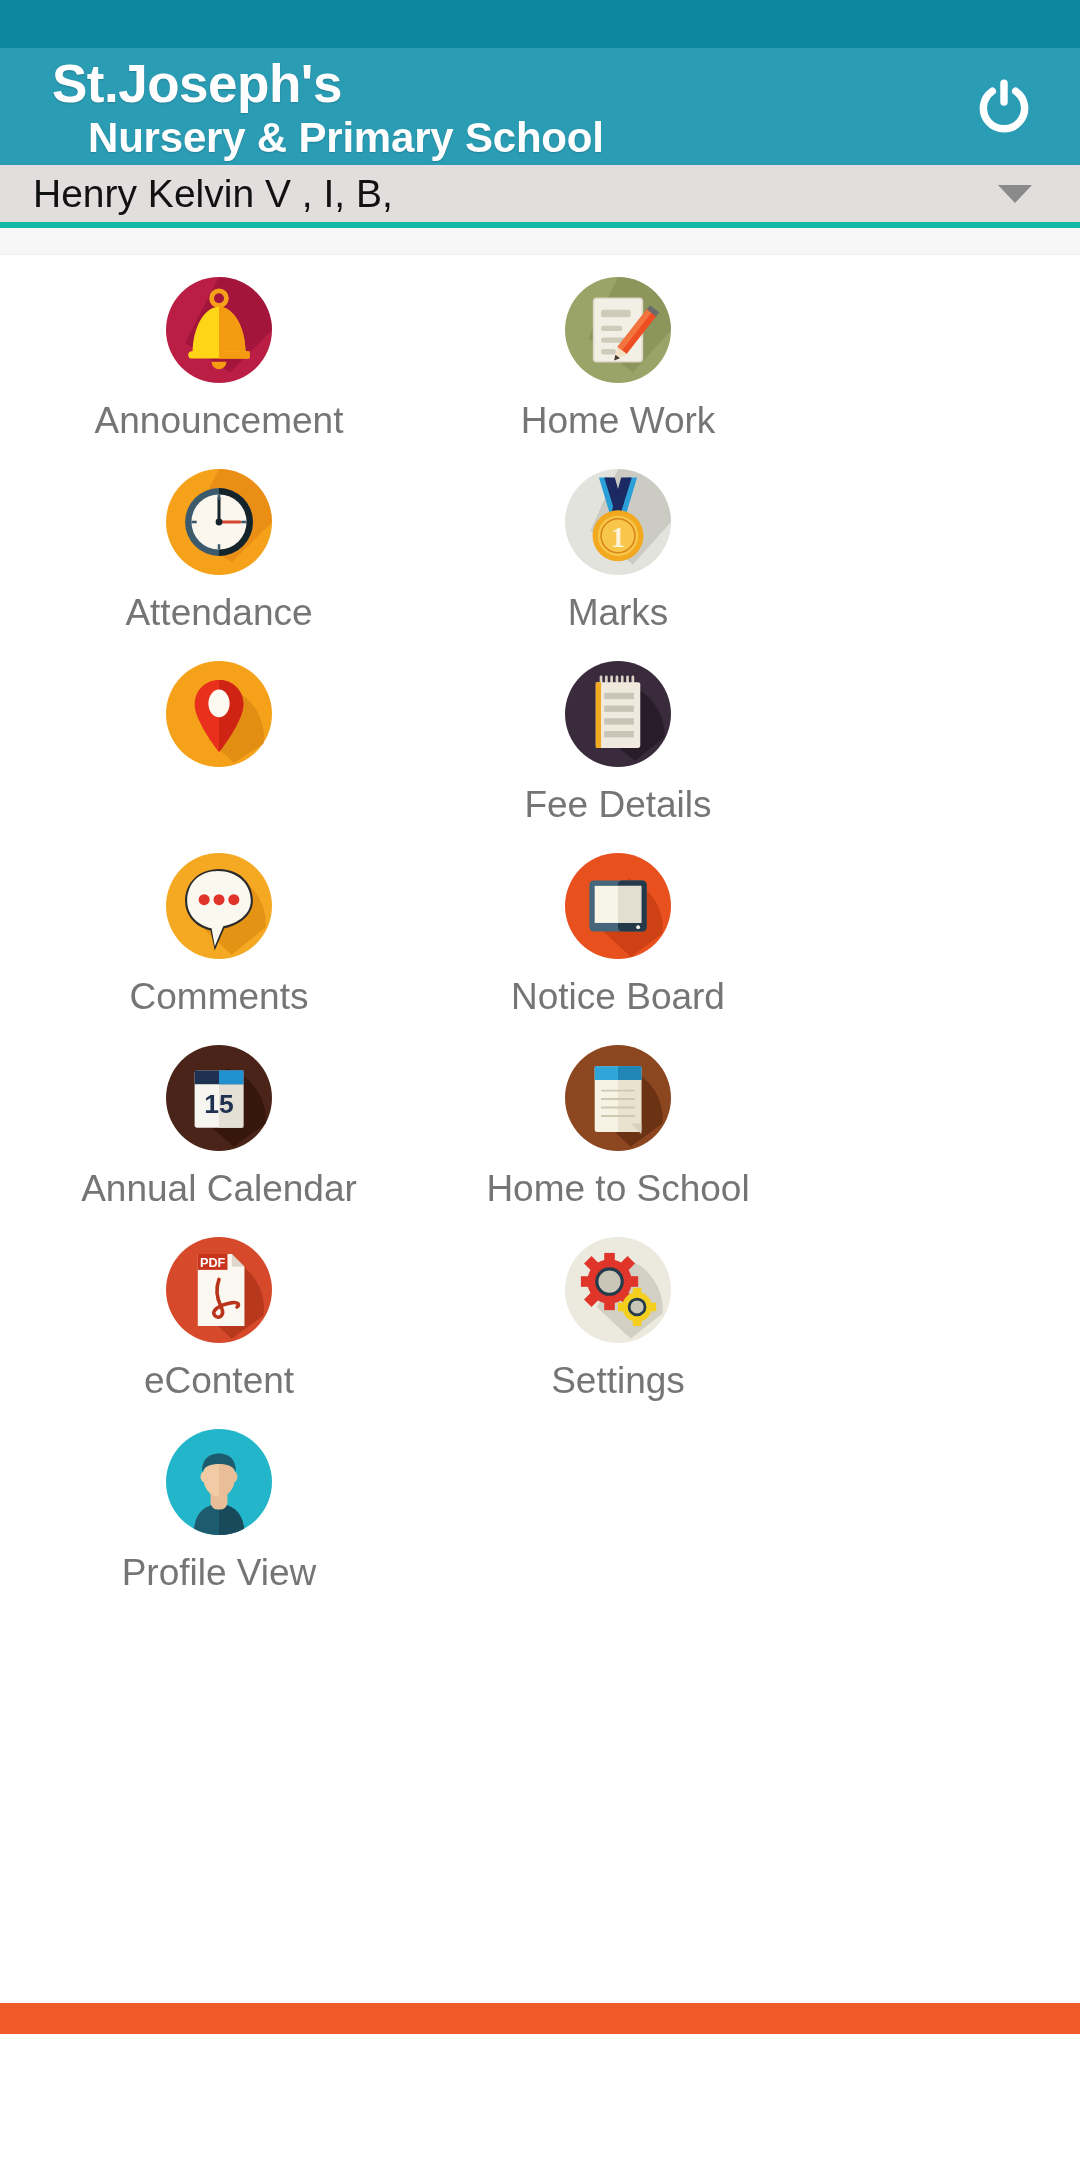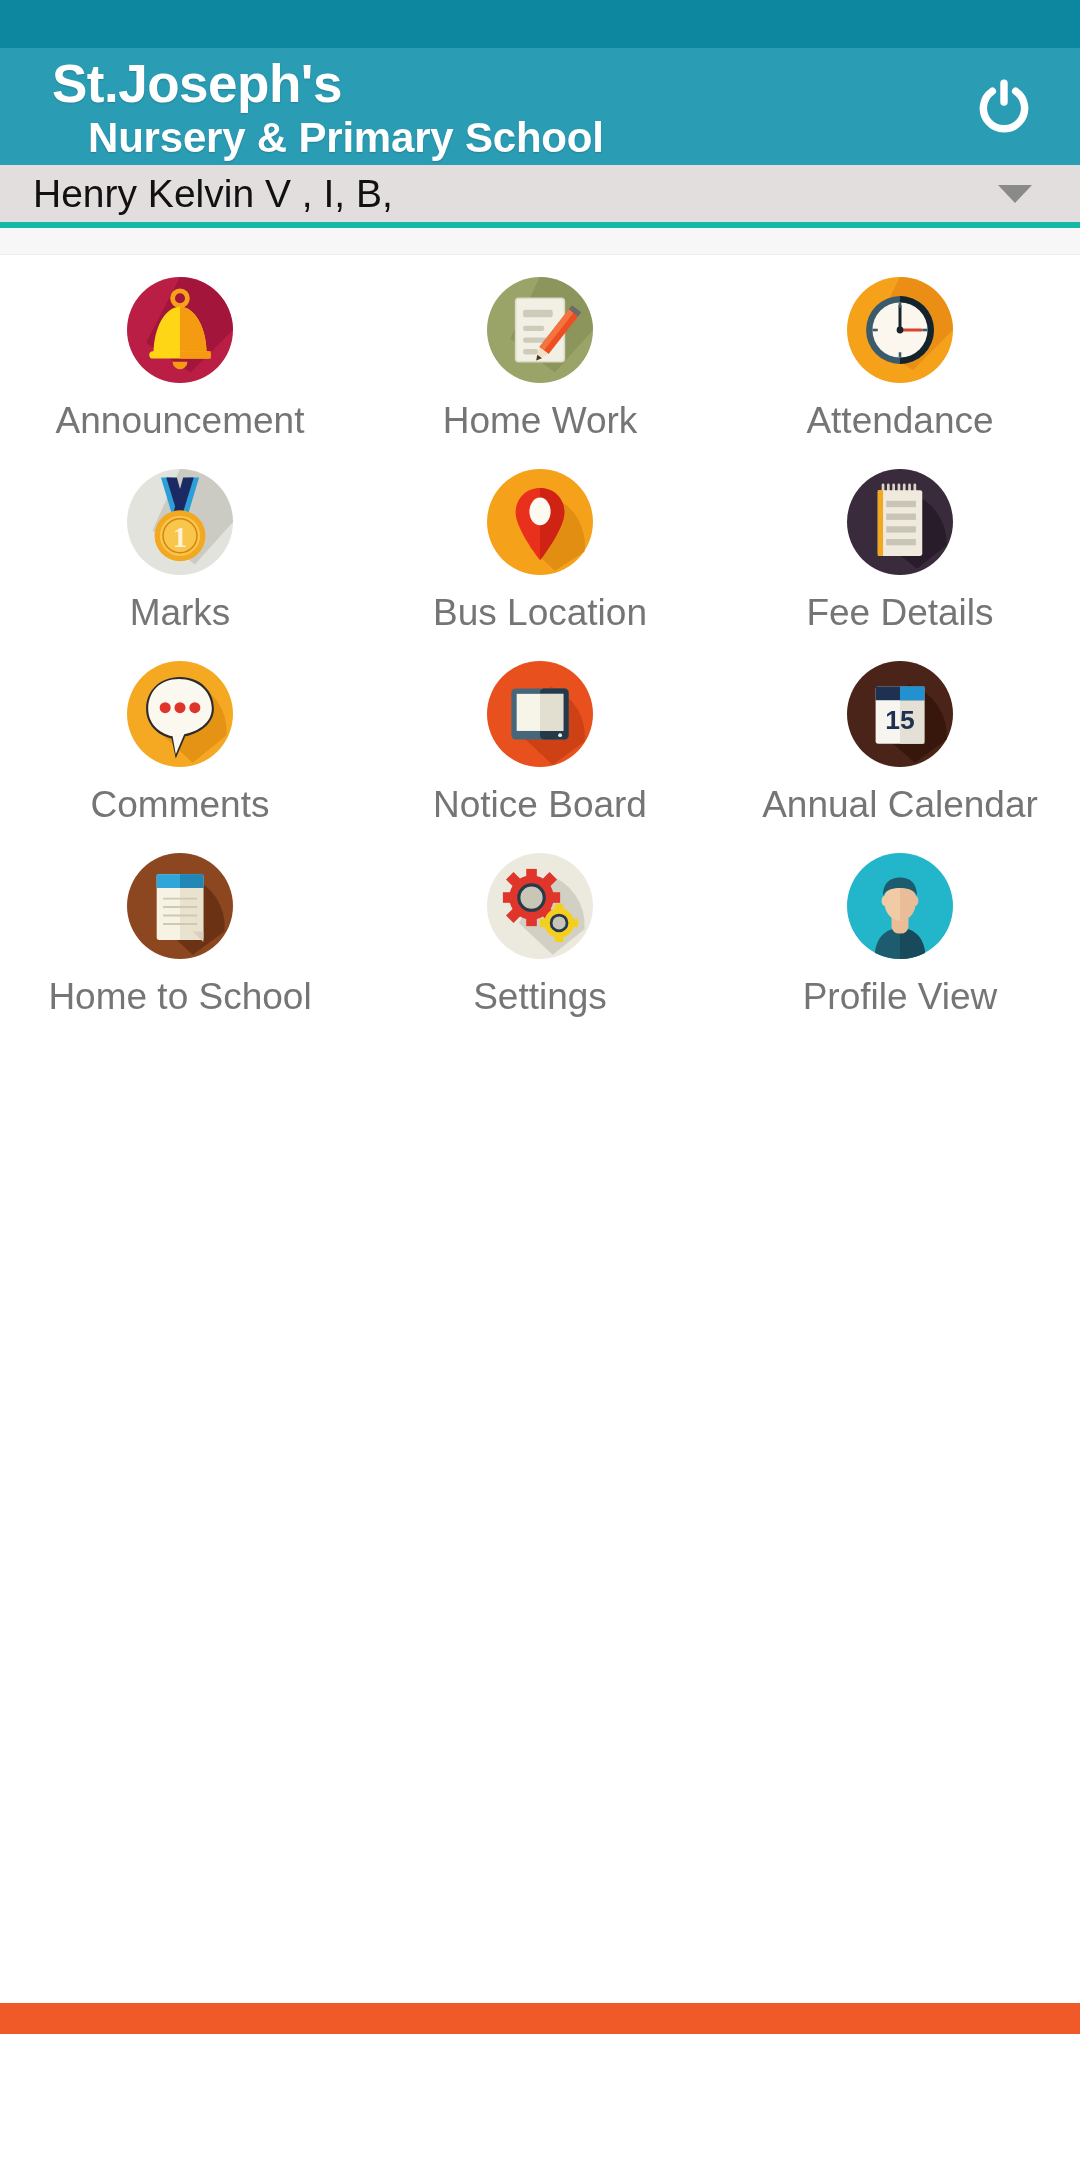--- a/index.html
+++ b/index.html
@@ -64,21 +64,21 @@
   }
 
   
   .grid {
     position:absolute; left:0; top:258px; width:1080px;
     display:flex; flex-wrap:wrap;
   }
   .cell {
     width:360px; height:192px;
     display:flex; flex-direction:column; align-items:center;
-    cursor:pointer; padding-top:19px;
+    cursor:pointer; padding-top:19px;margin-left:39px;
   }
   .icon-wrap {
     width:106px; height:106px; position:relative;
   }
   .cell-label {
     margin-top:16px; font-size:37px; color:#757575;
     line-height:44px; white-space:nowrap; text-align:center;
   }
   .icon-wrap svg { display:block; width:106px; height:106px; }
 
@@ -196,21 +196,20 @@
     <div class="cell">
       <div class="icon-wrap">
         <svg viewBox="0 0 100 100">
           <circle cx="50" cy="50" r="50" fill="#f5a11a"></circle>
           <path d="M62 26 A50 50 0 0 1 92 78 L64 96 L40 74 Z" fill="#d98812" opacity=".75"></path>
           <path d="M50 18 C37 18 27 28 27 41 C27 57 50 86 50 86 C50 86 73 57 73 41 C73 28 63 18 50 18 Z" fill="#e8301c"></path>
           <path d="M50 18 C63 18 73 28 73 41 C73 57 50 86 50 86 Z" fill="#cf2414"></path>
           <ellipse cx="50" cy="40" rx="10" ry="13" fill="#fdfaf2"></ellipse>
         </svg>
       </div>
-      <div class="cell-label">Bus Location</div>
     </div>
 
     <div class="cell">
       <div class="icon-wrap">
         <svg viewBox="0 0 100 100">
           <circle cx="50" cy="50" r="50" fill="#3a2b3c"></circle>
           <path d="M58 22 A50 50 0 0 1 94 72 L66 94 L38 72 Z" fill="#261a28" opacity=".85"></path>
           <g stroke="#d9d4c6" stroke-width="2.6" stroke-linecap="round">
             <line x1="34" y1="15" x2="34" y2="22"></line>
               <line x1="39" y1="15" x2="39" y2="22"></line>
@@ -290,20 +289,34 @@
             <line x1="34" y1="51" x2="66" y2="51"></line>
             <line x1="34" y1="59" x2="66" y2="59"></line>
             <line x1="34" y1="67" x2="66" y2="67"></line>
           </g>
           <polygon points="62,74 72,74 72,84" fill="#d8d2bd"></polygon>
         </svg>
       </div>
       <div class="cell-label">Home to School</div>
     </div>
 
+    <div class="cell">
+      <div class="icon-wrap">
+        <svg viewBox="0 0 100 100">
+          <circle cx="50" cy="50" r="50" fill="#d6492a"></circle>
+          <path d="M58 20 A50 50 0 0 1 92 74 L62 96 L32 68 Z" fill="#b0351b" opacity=".8"></path>
+          <polygon points="30,16 62,16 74,28 74,84 30,84" fill="#fbf8f2"></polygon>
+          <polygon points="62,16 74,28 62,28" fill="#ded8cc"></polygon>
+          <rect x="30" y="16" width="28" height="15" fill="#c8341b"></rect>
+          <text x="44" y="28" font-family="Liberation Sans, sans-serif" font-size="12" font-weight="bold" fill="#ffffff" text-anchor="middle">PDF</text>
+          <path d="M50 40 C47 48 47 56 52 66 C56 74 50 78 46 74 C42 70 50 64 62 62 C68 61 70 64 67 66" fill="none" stroke="#b8351b" stroke-width="3.4" stroke-linecap="round"></path>
+        </svg>
+      </div>
+      <div class="cell-label">eContent</div>
+    </div>
 
     <div class="cell">
       <div class="icon-wrap">
         <svg viewBox="0 0 100 100">
           <circle cx="50" cy="50" r="50" fill="#eceadf"></circle>
           <path d="M56 20 A50 50 0 0 1 92 72 L62 96 L30 66 Z" fill="#c8c5b6" opacity=".7"></path>
           <g fill="#e0352b">
             <circle cx="42" cy="42" r="21"></circle>
             <g>
               <rect x="37" y="15" width="10" height="10"></rect>

